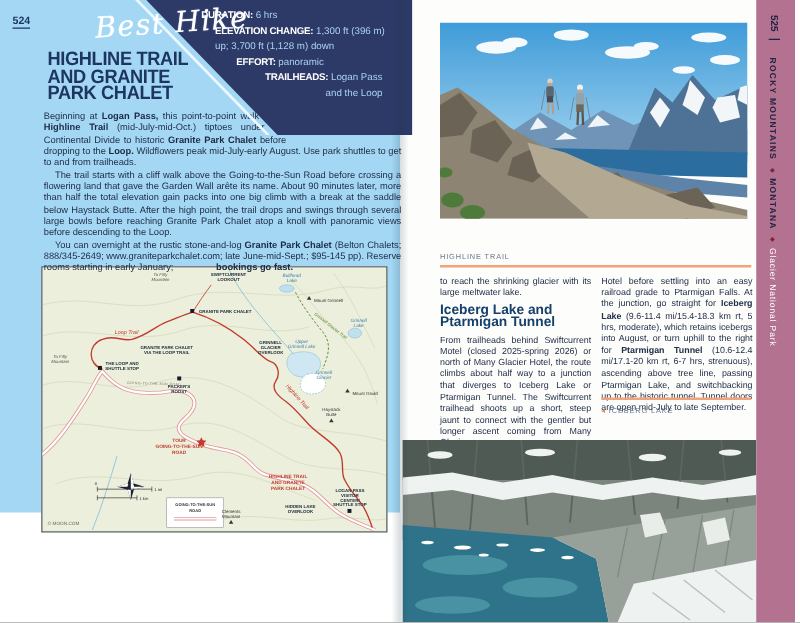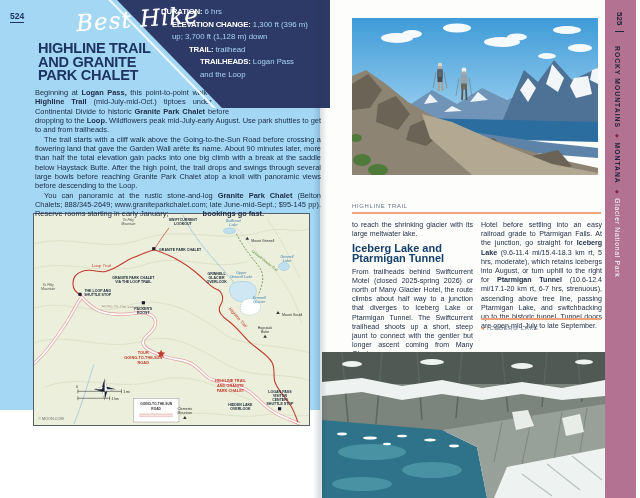--- a/index.html
+++ b/index.html
@@ -21,21 +21,21 @@
         clip-path:polygon(117px 0,330px 0,330px 108px,222px 108px);}
   .statsbox .stripe{position:absolute;inset:0;background:#eef7fd;
         clip-path:polygon(108px 0,111px 0,216px 108px,213px 108px);}
   .stats-list{position:absolute;left:0;top:6px;width:330px;}
   .stat-row{font-size:7.8px;line-height:12.6px;color:#a9d3f1;}
   .stat-row .stat-label{color:#ffffff;font-weight:700;letter-spacing:-.2px;}
   .stat-row.r0{padding-left:152px;}
   .stat-row.r1{padding-left:161px;}
   .stat-row.r2{padding-left:172px;width:142px;}
   .stat-row.r3{padding-left:189px;}
-  .stat-row.r4{padding-left:200px;width:106px;}
+  .stat-row.r4{padding-left:200px;width:106px;text-align:right;}
   .body-text{position:absolute;left:35px;top:88px;width:286px;color:#1c2b45;
              font-size:7.45px;line-height:9.35px;text-align:justify;z-index:1;}
   .body-text p{margin:0;}
   .body-text p.ind{text-indent:9px;}
   .wrap-spacer{float:right;width:92px;height:26px;}
 
   .map-frame{position:absolute;left:33px;top:213px;width:277px;height:213px;
              border:1px solid #55606a;box-sizing:border-box;background:#ecefdb;}
   .map-frame svg{display:block;}
   text.ml{font-family:"Liberation Sans",sans-serif;}
@@ -89,37 +89,37 @@
   <div class="page-left">
 
     <div class="pageno-left">524</div>
 
     <div class="statsbox">
       <div class="navy"></div>
       <div class="stripe"></div>
       <div class="stats-list">
           <div class="stat-row r1"><span class="stat-label">DURATION:</span><span class="stat-value"> 6 hrs</span></div>
           <div class="stat-row r2"><span class="stat-label">ELEVATION CHANGE:</span><span class="stat-value"> 1,300 ft (396 m) up; 3,700 ft (1,128 m) down</span></div>
-          <div class="stat-row r3"><span class="stat-label">TRAIL:</span><span class="stat-value"> trailhead</span></div>
+          <div class="stat-row r3"><span class="stat-label">EFFORT:</span><span class="stat-value"> panoramic</span></div>
           <div class="stat-row r4"><span class="stat-label">TRAILHEADS:</span><span class="stat-value"> Logan Pass and the Loop</span></div>
         </div>
     </div>
 
     <div class="kicker">Best Hike</div>
 
     <div class="title">
       <div>HIGHLINE TRAIL</div>
       <div>AND GRANITE</div>
       <div>PARK CHALET</div>
     </div>
 
     <div class="body-text">
       <p><span class="wrap-spacer"></span><span><span>Beginning at </span><span style="font-weight: 700;">Logan Pass,</span><span> this point-to-point walk along </span><span style="font-weight: 700;">Highline Trail</span><span> (mid-July-mid-Oct.) tiptoes under the Continental Divide to historic </span><span style="font-weight: 700;">Granite Park Chalet</span><span> before dropping to the </span><span style="font-weight: 700;">Loop.</span><span> Wildflowers peak mid-July-early August. Use park shuttles to get to and from trailheads.</span></span></p>
       <p class="ind"><span><span>The trail starts with a cliff walk above the Going-to-the-Sun Road before crossing a flowering land that gave the Garden Wall arête its name. About 90 minutes later, more than half the total elevation gain packs into one big climb with a break at the saddle below Haystack Butte. After the high point, the trail drops and swings through several large bowls before reaching Granite Park Chalet atop a knoll with panoramic views before descending to the Loop.</span></span></p>
-      <p class="ind"><span><span>You can panoramic at the rustic stone-and-log </span><span style="font-weight: 700;">Granite Park Chalet</span><span> (Belton Chalets; 888/345-2649; www.graniteparkchalet.com; late June-mid-Sept.; $95-145 pp). Reserve rooms starting in early January; </span><span style="font-weight: 700; padding-left: 32px;">bookings go fast.</span></span></p>
+      <p class="ind"><span><span>You can overnight at the rustic stone-and-log </span><span style="font-weight: 700;">Granite Park Chalet</span><span> (Belton Chalets; 888/345-2649; www.graniteparkchalet.com; late June-mid-Sept.; $95-145 pp). Reserve rooms starting in early January; </span><span style="font-weight: 700; padding-left: 32px;">bookings go fast.</span></span></p>
     </div>
 
     <div class="map-frame">
       <svg viewBox="0 0 277 213" width="275" height="211">
         <rect x="0" y="0" width="277" height="213" fill="#ecefdb"></rect>
 
         <g stroke="#cfd4b6" stroke-width="0.5" fill="none">
           <path d="M0,30 C40,20 70,40 110,25 C150,12 190,30 230,18 C250,12 265,20 277,15"></path>
           <path d="M0,55 C35,45 75,65 115,50 C150,40 180,58 215,48"></path>
           <path d="M0,95 C30,85 60,105 95,92 C130,82 160,98 190,120 C210,135 240,130 277,140"></path>

